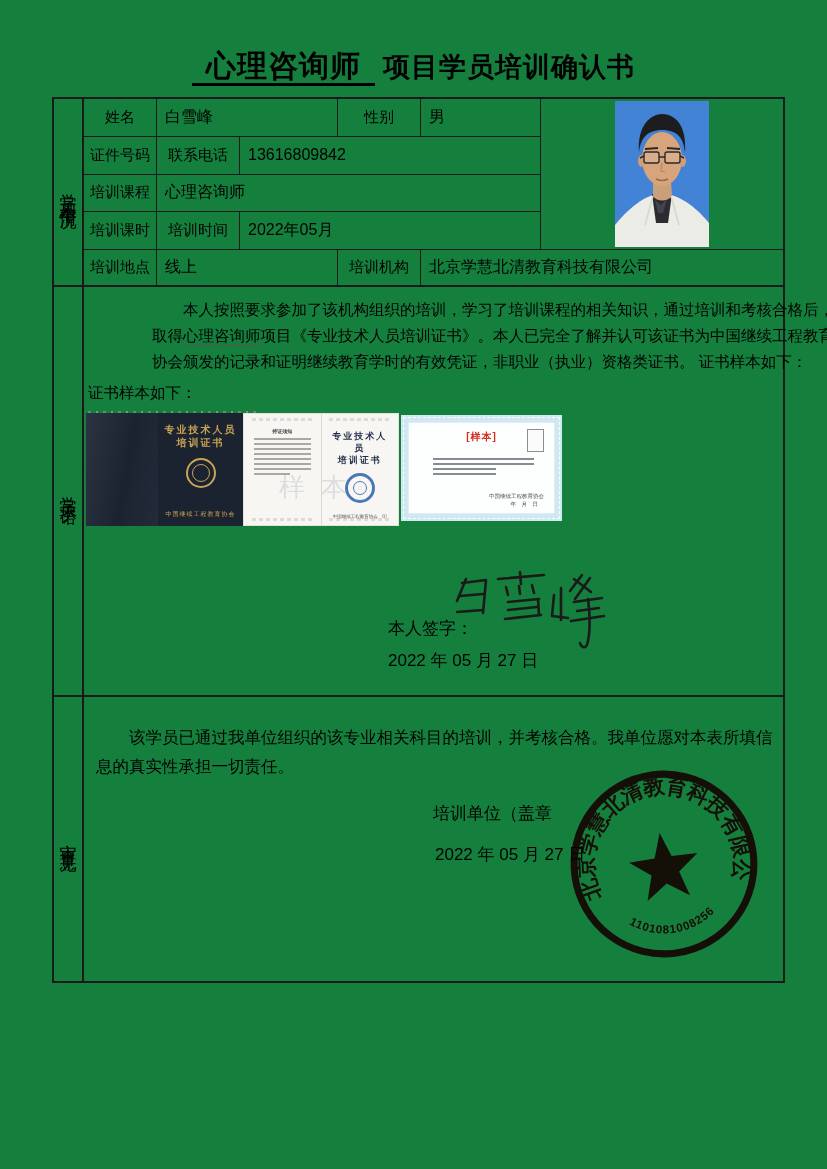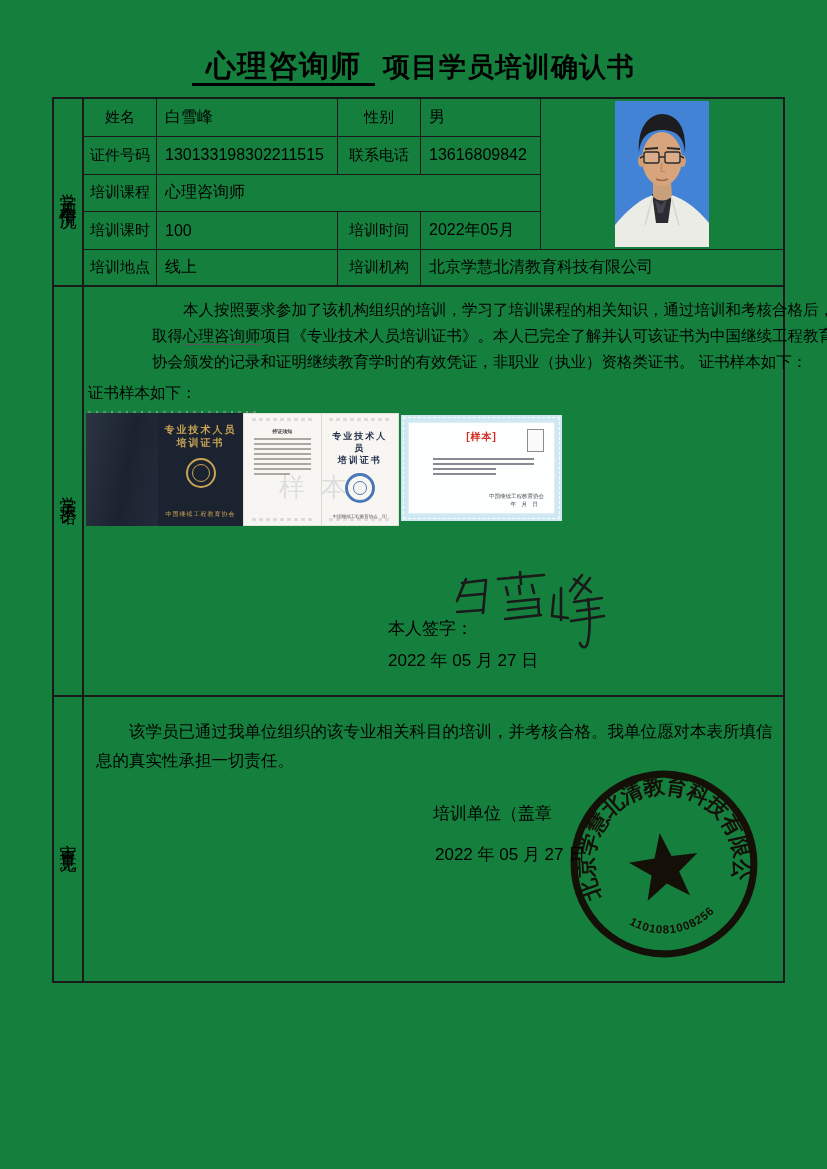--- a/index.html
+++ b/index.html
@@ -88,21 +88,21 @@
   .c3-org { position:absolute; right:10px; bottom:13px; font-size:5.5px; color:#4a4f58; }
   .c3-date { position:absolute; right:16px; bottom:5px; font-size:5.5px; color:#4a4f58; }
 
   
   .sign-label { position:absolute; left:304px; top:330px; font-size:17px; }
   .sign-svg { position:absolute; left:366px; top:282px; width:160px; height:84px; }
   .sign-date { position:absolute; left:304px; top:362px; font-size:17px; }
 
   
   .sec3 { flex:1; }
-  .review-para { position:absolute; left:12px; top:20px; width:684px; font-size:16.5px;
+  .review-para { position:absolute; left:12px; top:26px; width:684px; font-size:16.5px;
                  line-height:29px; text-indent:2em; }
   .stamp-label { position:absolute; left:349px; top:105px; font-size:17px; }
   .stamp-date { position:absolute; left:351px; top:146px; font-size:17px; }
   .seal { position:absolute; left:479px; top:66px; width:202px; height:202px;
           mix-blend-mode:multiply; opacity:.95; }
 </style>
 </head>
 <body>
 
 <div class="page">
@@ -119,31 +119,29 @@
         <div class="s1-top">
           <div class="s1-grid">
             <div class="irow">
               <div class="c-lab">姓名</div>
               <div class="c-val mid">白雪峰</div>
               <div class="c-lab c-lab2">性别</div>
               <div class="c-val">男</div>
             </div>
             <div class="irow">
               <div class="c-lab">证件号码</div>
-              <div class="c-val mid">130133198302211515</div>
               <div class="c-lab c-lab2">联系电话</div>
               <div class="c-val">13616809842</div>
             </div>
             <div class="irow">
               <div class="c-lab">培训课程</div>
               <div class="c-val">心理咨询师</div>
             </div>
             <div class="irow">
               <div class="c-lab">培训课时</div>
-              <div class="c-val mid">100</div>
               <div class="c-lab c-lab2">培训时间</div>
               <div class="c-val">2022年05月</div>
             </div>
           </div>
           <div class="photo-cell">
 
             <svg class="photo" viewBox="0 0 94 146" aria-hidden="false">
               <rect x="0" y="0" width="94" height="146" fill="#4283d6"></rect>
               <path d="M0 146 L0 124 C18 102 30 97 38 94 L56 94 C66 97 78 103 94 122 L94 146 Z" fill="#ecece7"></path>
               <path d="M37 93 L57 93 L53 122 L41 122 Z" fill="#2b2b31"></path>

